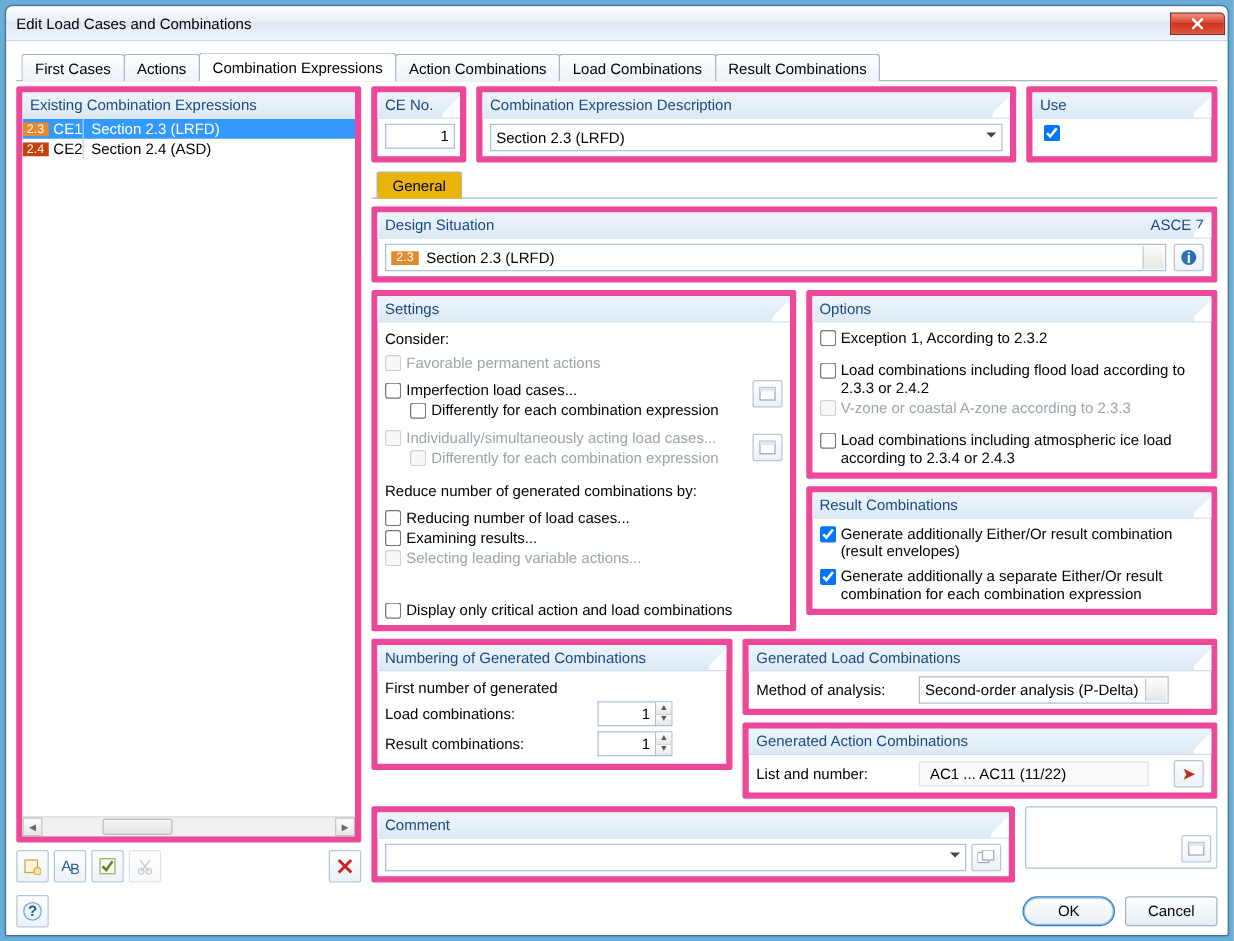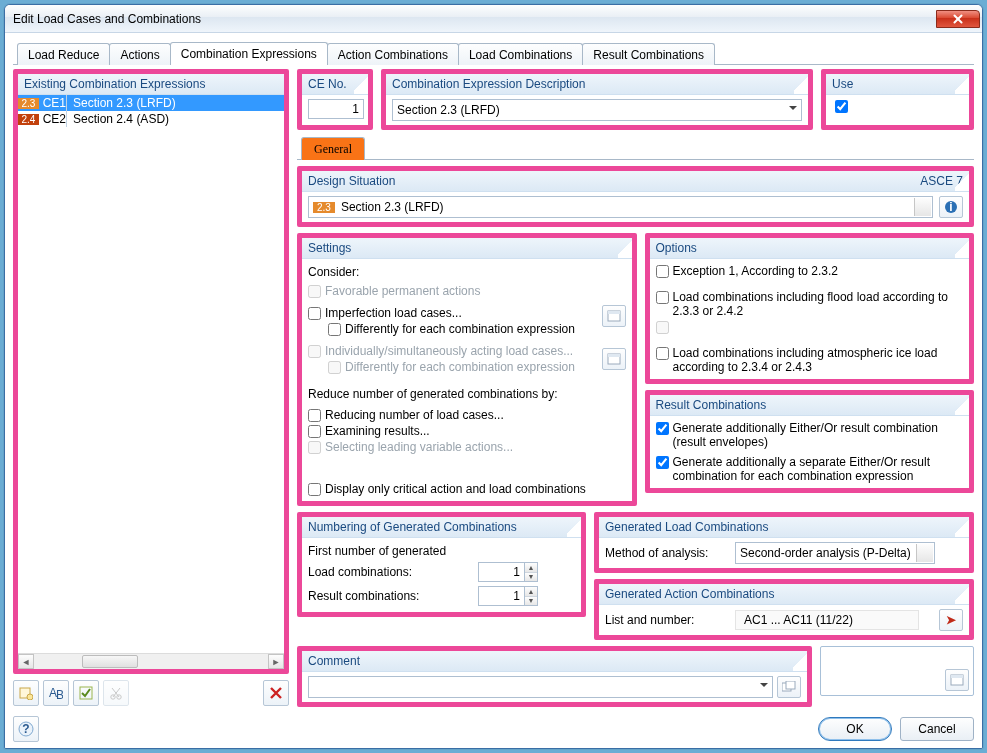--- a/index.html
+++ b/index.html
@@ -48,21 +48,21 @@
 .ceNo input { width: 56px; height: 20px; text-align: right; padding: 1px 4px; border: 1px solid #aebfd1; }
 .desc select, .desc .combo { width: 100%; }
 .combo { height: 22px; border: 1px solid #aebfd1; display: flex; align-items: center; padding: 0 4px; background: #fff; position: relative; }
 .combo.grey-btn::after { content: ""; position: absolute; right: 1px; top: 1px; bottom: 1px; width: 16px; background: linear-gradient(#fdfdfd,#e6e6e6); border-left: 1px solid #c6c6c6; }
 .combo.grey-btn .caret { position: absolute; right: 5px; top: 50%; transform: translateY(-50%); width: 0; height: 0; border: 4px solid transparent; border-top-color: #444; }
 .combo .caret { margin-left: auto; width: 0; height: 0; border: 4px solid transparent; border-top-color: #444; }
 .use input { margin: 3px; }
 .usebox { display: flex; align-items: center; justify-content: flex-start; padding-top: 2px; }
 
 .subtab-strip { display: flex; border-bottom: 1px solid #a8b8c8; padding-left: 4px; }
-.subtab { padding: 4px 12px 3px; border: 1px solid #a8b8c8; border-bottom: none; border-radius: 3px 3px 0 0; background: #f97316; margin-right: -1px; top: 1px; position: relative; font-family: Liberation Serif, serif; }
+.subtab { padding: 4px 12px 3px; border: 1px solid #a8b8c8; border-bottom: none; border-radius: 3px 3px 0 0; background: #eab308; margin-right: -1px; top: 1px; position: relative; }
 
 .scrollpane { flex: 1; overflow: hidden; display: flex; flex-direction: column; gap: 6px; }
 
 .ds-row { padding: 4px 6px; display: flex; align-items: center; gap: 6px; }
 .ds-combo { flex: 1; }
 .badge23 { background: #e58a2c; }
 .ds-right { color: #1a4a80; margin-left: auto; font-weight: normal; }
 
 .twocol { display: flex; gap: 8px; align-items: flex-start; }
 .twocol > .groupbox { flex: 1; }
@@ -105,21 +105,21 @@
 
 <div class="window">
   <div class="titlebar">
     <span class="title">Edit Load Cases and Combinations</span>
     <div class="close"></div>
   </div>
 
   <div class="client">
 
     <div class="tabstrip">
-      <div class="tab">Load Reduce</div>
+      <div class="tab">First Cases</div>
       <div class="tab">Actions</div>
       <div class="tab active">Combination Expressions</div>
       <div class="tab">Action Combinations</div>
       <div class="tab">Load Combinations</div>
       <div class="tab">Result Combinations</div>
     </div>
 
     <div class="cols">
 
       <div class="leftcol">
@@ -312,20 +312,21 @@
                   <label class="check">
                       <input type="checkbox" style="">
                       <span>Exception 1, According to 2.3.2</span>
                     </label>
                   <label class="check" style="margin-top:10px;">
                       <input type="checkbox" style="">
                       <span>Load combinations including flood load according to 2.3.3 or 2.4.2</span>
                     </label>
                   <label class="check disabled">
                       <input type="checkbox" disabled="" style="">
+                      <span>V-zone or coastal A-zone according to 2.3.3</span>
                     </label>
                   <label class="check" style="margin-top:10px;">
                       <input type="checkbox" style="">
                       <span>Load combinations including atmospheric ice load according to 2.3.4 or 2.4.3</span>
                     </label>
                 </div>
               </div>
               <div class="groupbox">
                 <div class="group-head cut">Result Combinations</div>
                 <div class="group-body">

